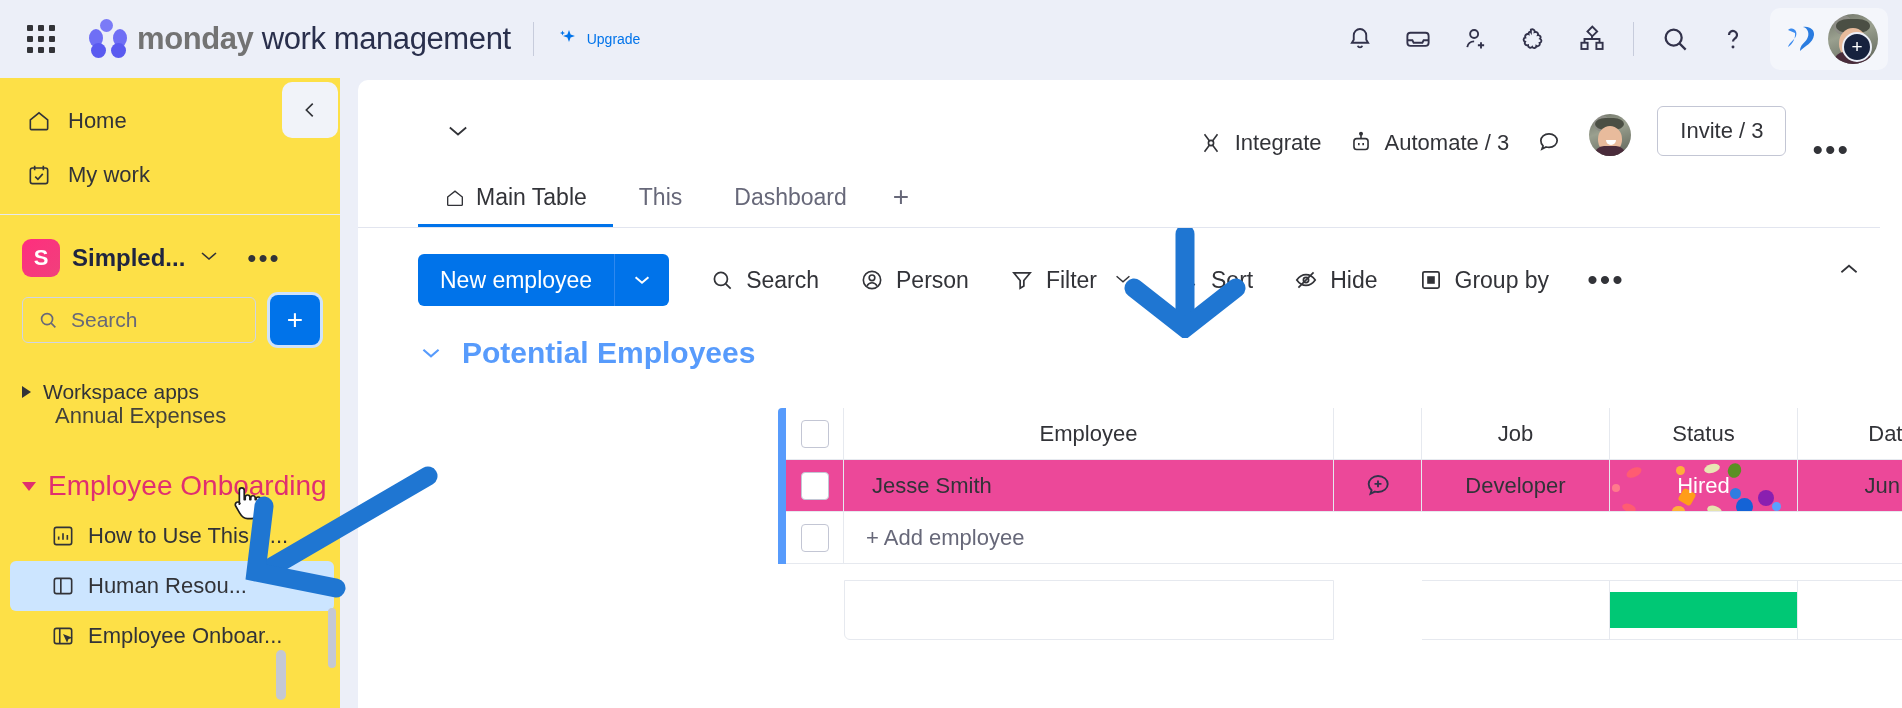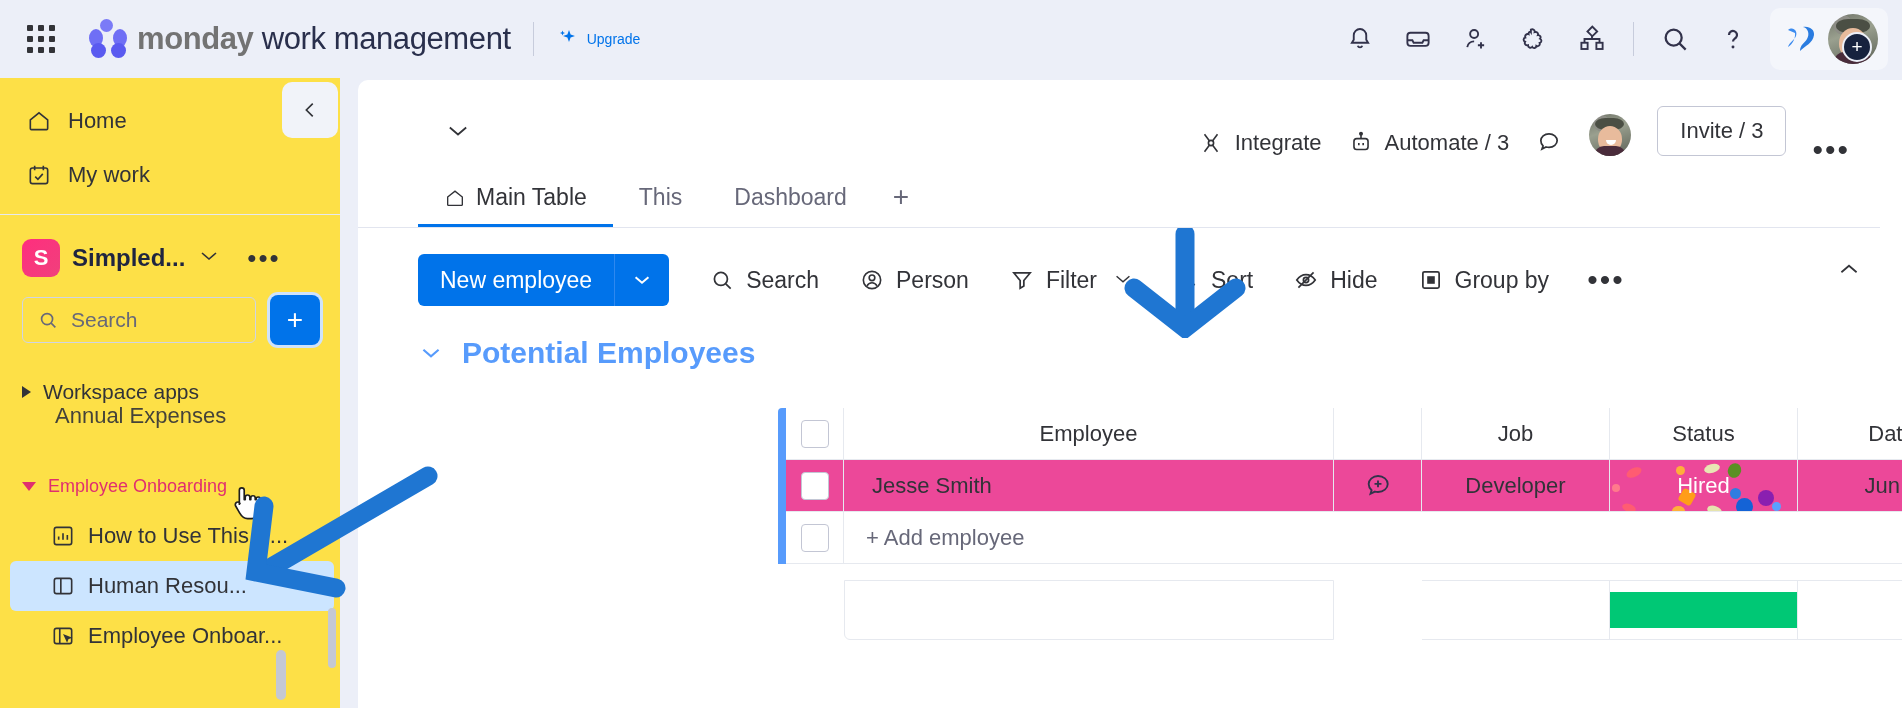--- a/index.html
+++ b/index.html
@@ -74,21 +74,21 @@
     gap:12px;padding:0 14px;box-sizing:border-box;cursor:text;}
   .search-box span.ph{color:#676879;font-size:21px;}
   .add-btn{width:50px;height:50px;border-radius:8px;background:#0073ea;color:#fff;font-size:28px;
     display:flex;align-items:center;justify-content:center;cursor:pointer;box-shadow:0 0 0 3px #cfe3fb;}
   .tree{padding-top:12px;position:relative;}
   .tree-row{display:flex;align-items:center;gap:12px;height:50px;padding-left:22px;font-size:21px;cursor:pointer;color:#323338;white-space:nowrap;}
   .tree-row.child{padding-left:50px;font-size:22px;}
   .tree-row.sel{background:#cce5ff;border-radius:6px;margin:0 6px 0 10px;padding-left:40px;}
   .tri{width:0;height:0;border-left:9px solid #323338;border-top:6px solid transparent;border-bottom:6px solid transparent;}
   .tri.down{border-left:7px solid transparent;border-right:7px solid transparent;border-top:9px solid #e02f6f;border-bottom:none;}
-  .group-label{color:#e02f6f;font-size:18px;}
+  .group-label{color:#e02f6f;font-size:28px;}
   .clipped{position:absolute;left:55px;top:48px;color:#323338;font-size:22px;opacity:.9;}
   .side-scroll{position:absolute;right:4px;top:530px;width:8px;height:60px;border-radius:4px;background:#c4c8d4;}
 
   
   .board{position:absolute;left:358px;top:80px;width:1544px;height:628px;background:#fff;border-radius:10px 0 0 0;overflow:hidden;}
   .board-head{padding:26px 0 0 0;position:relative;}
   .board-title-row{display:flex;align-items:center;padding:0 0 0 64px;}
   .board-title{font-size:43px;font-weight:400;color:#323338;letter-spacing:-0.5px;cursor:text;}
   .board-title-chev{margin-left:22px;font-size:26px;color:#323338;cursor:pointer;}
   .board-head-right{margin-left:auto;display:flex;align-items:flex-end;gap:26px;padding-right:52px;}

